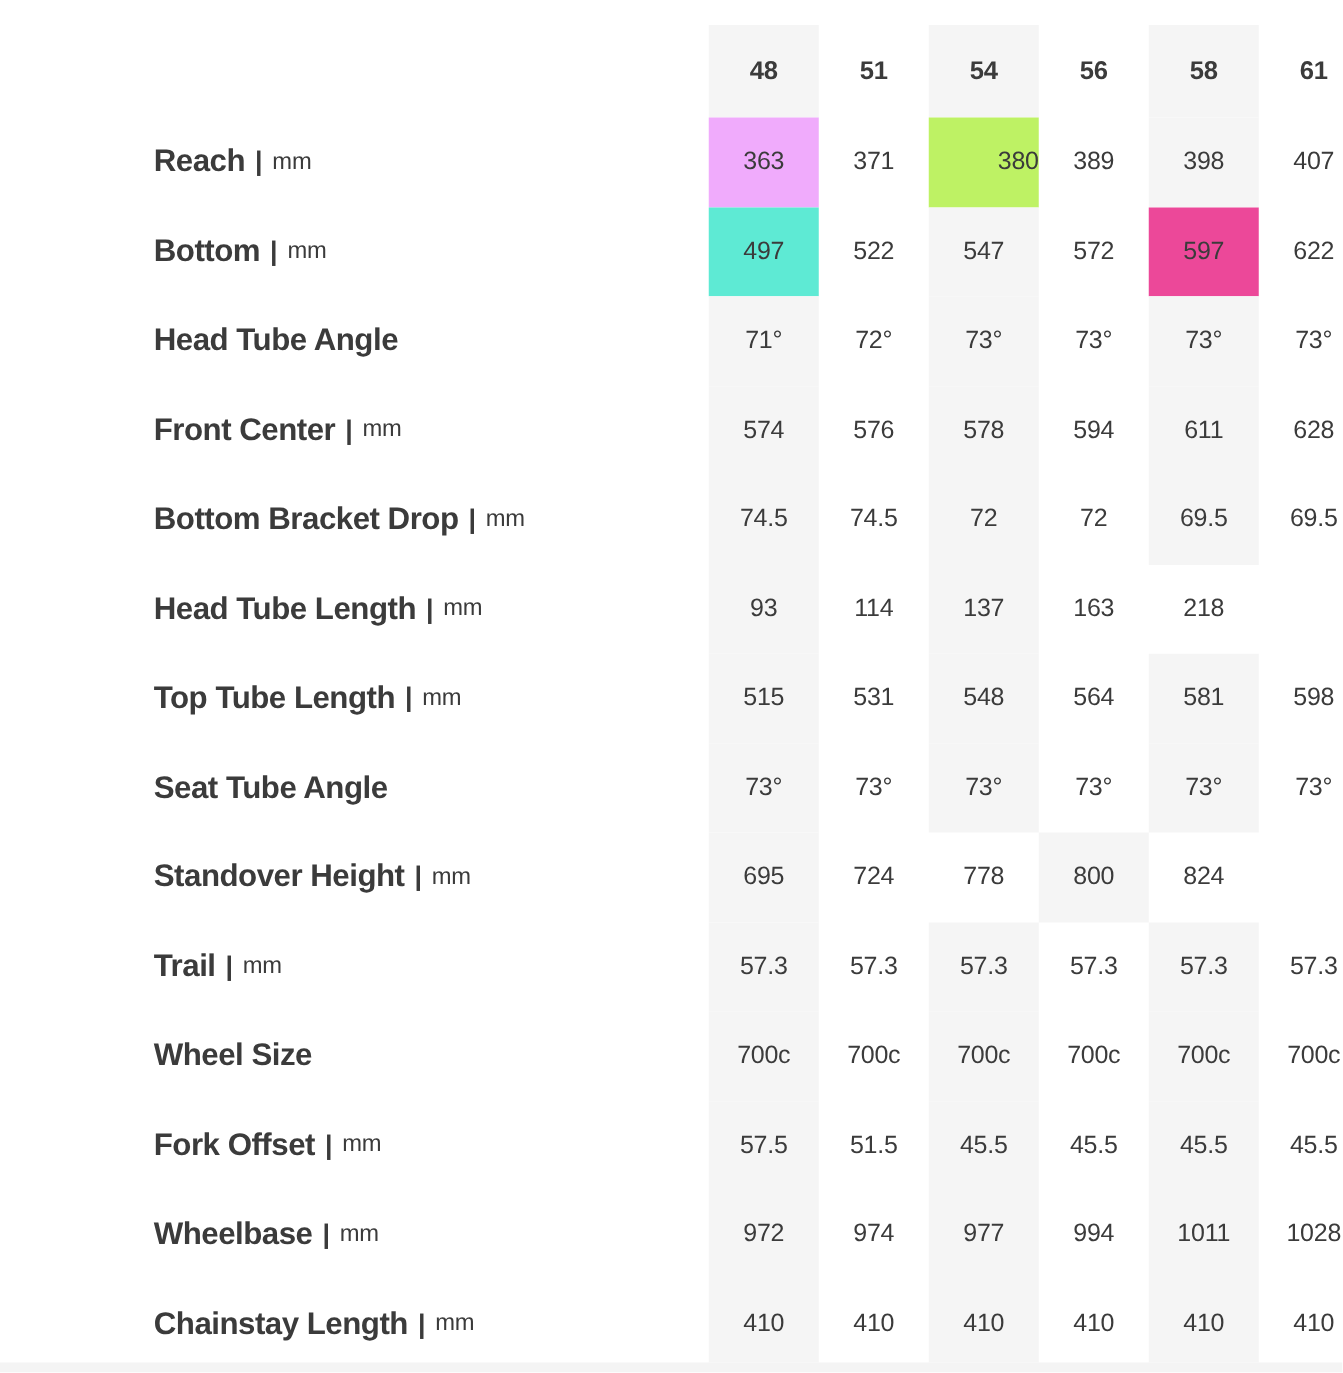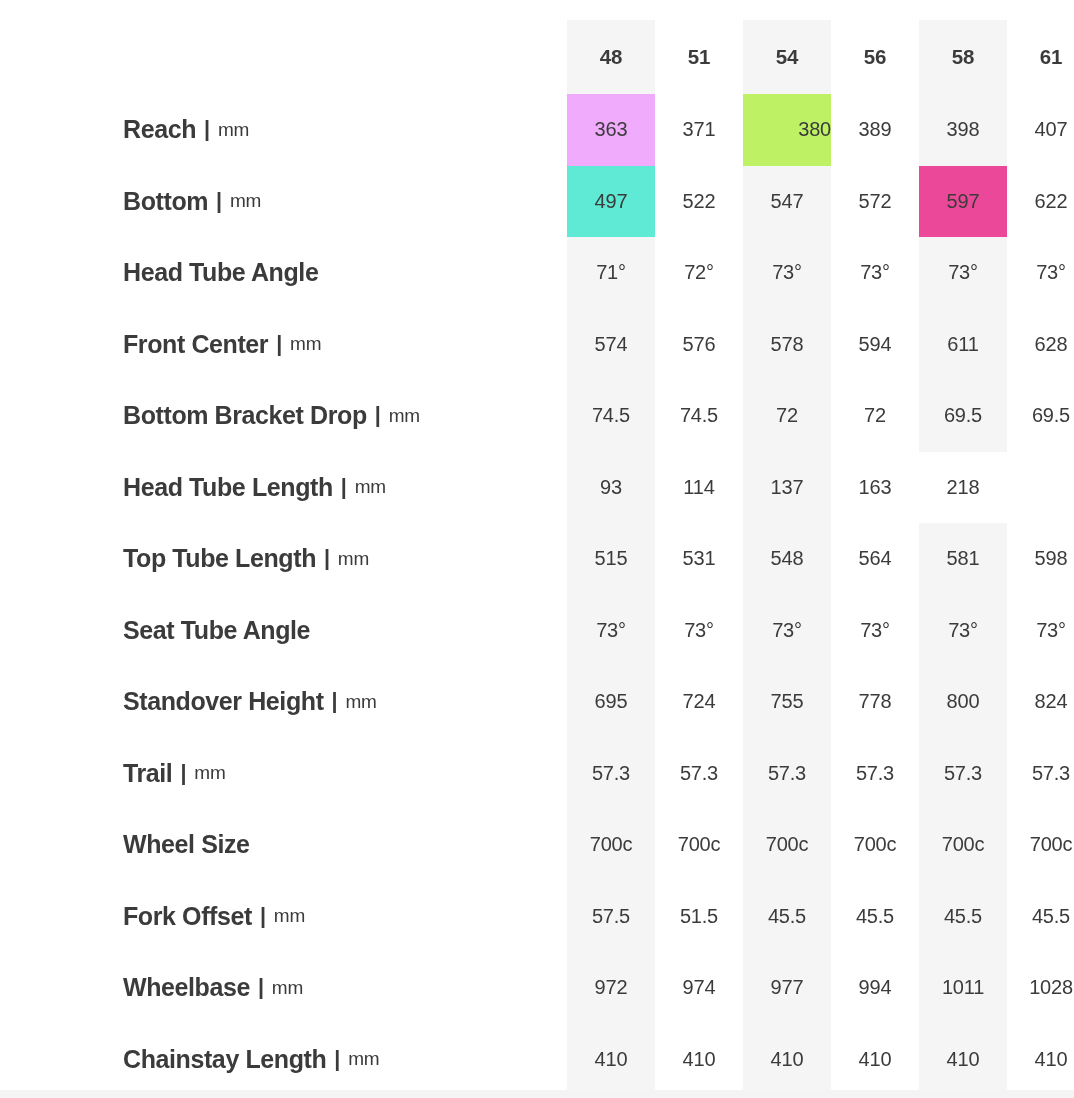--- a/index.html
+++ b/index.html
@@ -303,23 +303,20 @@
       <span class="lbl">Standover Height</span>
       <span class="sep">|</span>
       <span class="unit">mm</span>
     </div>
   <div class="cell shade" style="background: rgb(245, 245, 245);">
           <span>695</span>
         </div>
         <div class="cell">
           <span>724</span>
         </div>
-        <div class="cell shade" style="background: rgb(245, 245, 245);">
-          <span>755</span>
-        </div>
         <div class="cell">
           <span>778</span>
         </div>
         <div class="cell shade" style="background: rgb(245, 245, 245);">
           <span>800</span>
         </div>
         <div class="cell">
           <span>824</span>
         </div>
       </div>

